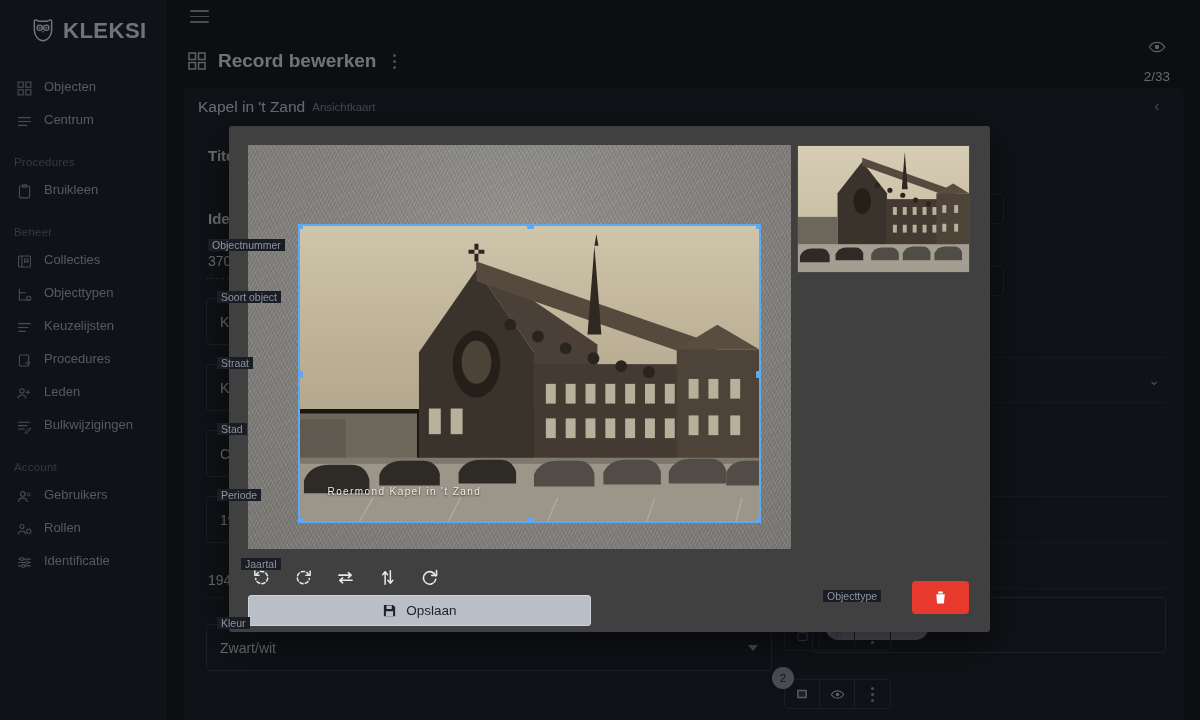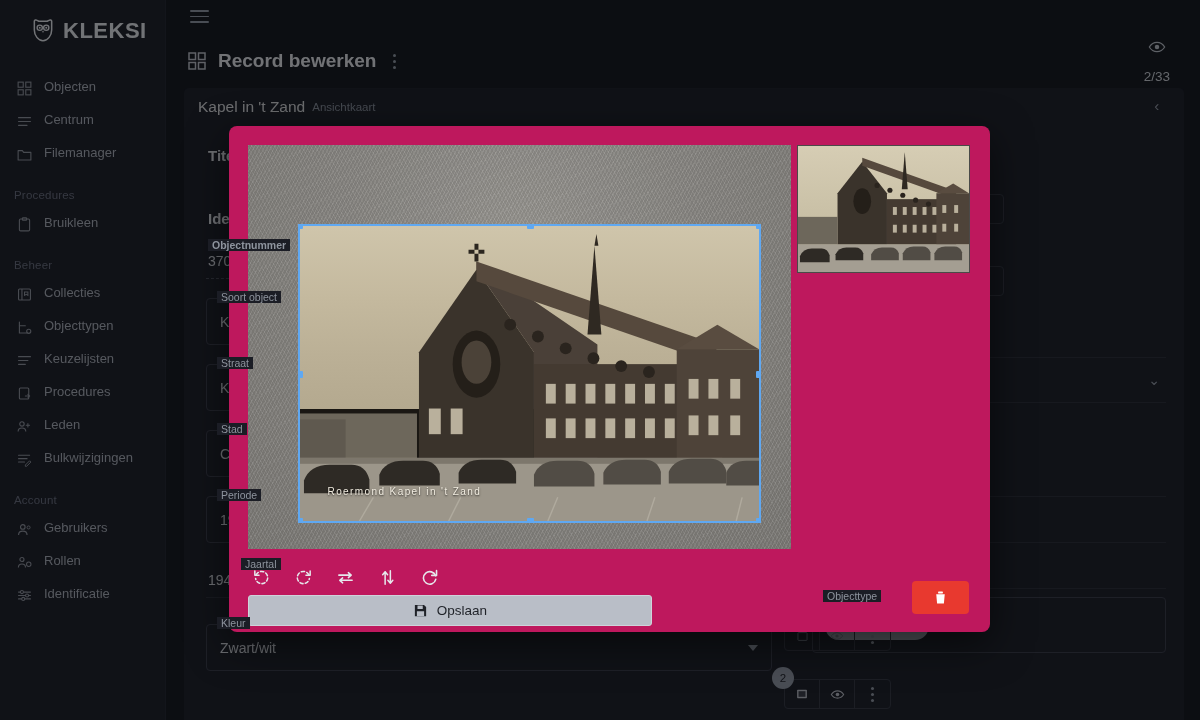--- a/index.html
+++ b/index.html
@@ -76,21 +76,21 @@
     padding: 0 4px; font-size: 10.5px; color: #8e949e; z-index: 2;
   }
   .field .fbox {
     border: 1px solid #3a3d47; border-radius: 4px; height: 47px;
     display: flex; align-items: center; padding: 0 13px;
     font-size: 14px; color:#e2e4e8;
   }
   .field.underline .fbox {
     border: none; border-bottom: 1px dashed #4a4d57; border-radius: 0; height: 36px; padding-left: 2px;
   }
-  .field.underline .flabel { left: 2px; top: -4px; font-weight: bold; }
+  .field.underline .flabel { left: 2px; top: -4px; }
   .field.plain .fbox { border:none;border-bottom:1px solid #2d3038;border-radius:0;height:36px;padding-left:2px;}
   .field.plain .flabel { left:2px; top:-4px;margin-left:33px;}
   .caret { margin-left:auto; width:0;height:0;border-left:5px solid transparent;border-right:5px solid transparent;border-top:6px solid #9aa0aa;}
 
   
   .panel-title { font-size:14px; font-weight:700; color:#e9eaee; margin: 6px 0 14px 4px;}
   .filerow { display:flex; gap:12px; margin-bottom: 16px; padding-left: 4px;}
   .filethumb { width: 34px; height: 56px; background:#6f7279; border-radius:2px; flex:none;}
   .filemeta .fname { font-size:12.5px; color:#d8dade; margin-bottom:6px;}
   .btngroup { display:flex; border:1px solid #353842; border-radius:4px; overflow:hidden; width: max-content;}
@@ -105,21 +105,21 @@
   .accordion .chev { margin-left:auto; color:#9aa0aa; font-size:14px;}
   .rowline { border-bottom:1px solid #2a2d35; height:46px; }
   .obj-type-box { position:relative; border:1px solid #3a3d47; border-radius:4px; height:56px; display:flex;align-items:center;padding:0 12px;}
   .chip { background:#a9adb6; color:#1d1f26; font-size:13px; padding:7px 16px; border-radius:14px;}
   .badge { position:absolute; width:22px;height:22px;border-radius:50%;background:#9aa0aa;color:#1d1f26;font-size:11.5px;display:flex;align-items:center;justify-content:center;}
 
   
   .overlay { position:absolute; inset:0; background: rgba(8,9,12,.55); }
   .modal {
     position: absolute; left: 229px; top: 126px; width: 761px; height: 506px;
-    background: #be185d; border-radius: 8px; box-shadow: 0 12px 40px rgba(0,0,0,.55);
+    background: #404040; border-radius: 3px; box-shadow: 0 12px 40px rgba(0,0,0,.55);
   }
   .crop-stage {
     position:absolute; left:19px; top:19px; width:543px; height:404px;
     background:#8e8c88; overflow:hidden;
   }
   .stage-tex { position:absolute; inset:0;
     background:
       repeating-linear-gradient(118deg, rgba(255,255,255,.055) 0 1px, rgba(0,0,0,.05) 1px 3px),
       repeating-linear-gradient(62deg, rgba(255,255,255,.035) 0 1px, rgba(0,0,0,.04) 1px 4px),
       radial-gradient(ellipse at 50% 25%, #9a9893 0%, #8a8884 45%, #7e7c78 100%);
@@ -140,21 +140,21 @@
   .thumb-box {
     position:absolute; left:568px; top:19px; width:173px; height:128px;
     background:#3a3a38; border:1px solid #4a4a48; overflow:hidden;
   }
   .toolbar {
     position:absolute; left:19px; top:434px; width:543px; height:34px;
     display:flex; align-items:center; gap:16px;
   }
   .tbtn { width:26px;height:26px;display:flex;align-items:center;justify-content:center;cursor:pointer;}
   .save-btn {
-    position:absolute; left:19px; top:469px; width:404px; height:31px;
+    position:absolute; left:19px; top:469px; width:343px; height:31px;
     background:#b9bec7; border:1px solid #cfd3da; border-radius:3px;
     display:flex;align-items:center;justify-content:center; gap:9px;
     font-size:13.5px; color:#1f2228; cursor:pointer;
   }
   .del-btn {
     position:absolute; left:683px; top:455px; width:57px;height:33px;
     background:#e8392f; border-radius:4px; display:flex;align-items:center;justify-content:center;cursor:pointer;
   }
 </style>
 </head>
@@ -185,26 +185,20 @@
       <span class="lbl">Objecten</span>
     </div>
 
     <div class="nav-item">
       <svg class="ico" viewBox="0 0 20 20">
         <path d="M3 5.5h14M3 10h14M3 14.5h10" stroke="#b4b8c0" stroke-width="1.3" fill="none" stroke-linecap="round"></path>
       </svg>
       <span class="lbl">Centrum</span>
     </div>
 
-    <div class="nav-item">
-      <svg class="ico" viewBox="0 0 20 20">
-        <path d="M2.5 5.5h5l1.5 2h8.5v9h-15z" fill="none" stroke="#b4b8c0" stroke-width="1.3" stroke-linejoin="round"></path>
-      </svg>
-      <span class="lbl">Filemanager</span>
-    </div>
 
     <div class="nav-group-label">Procedures</div>
 
     <div class="nav-item">
       <svg class="ico" viewBox="0 0 20 20">
         <rect x="4" y="3.5" width="12" height="14" rx="1.4" fill="none" stroke="#b4b8c0" stroke-width="1.3"></rect>
         <rect x="7.5" y="2" width="5" height="3" rx=".8" fill="none" stroke="#b4b8c0" stroke-width="1.3"></rect>
       </svg>
       <span class="lbl">Bruikleen</span>
     </div>

